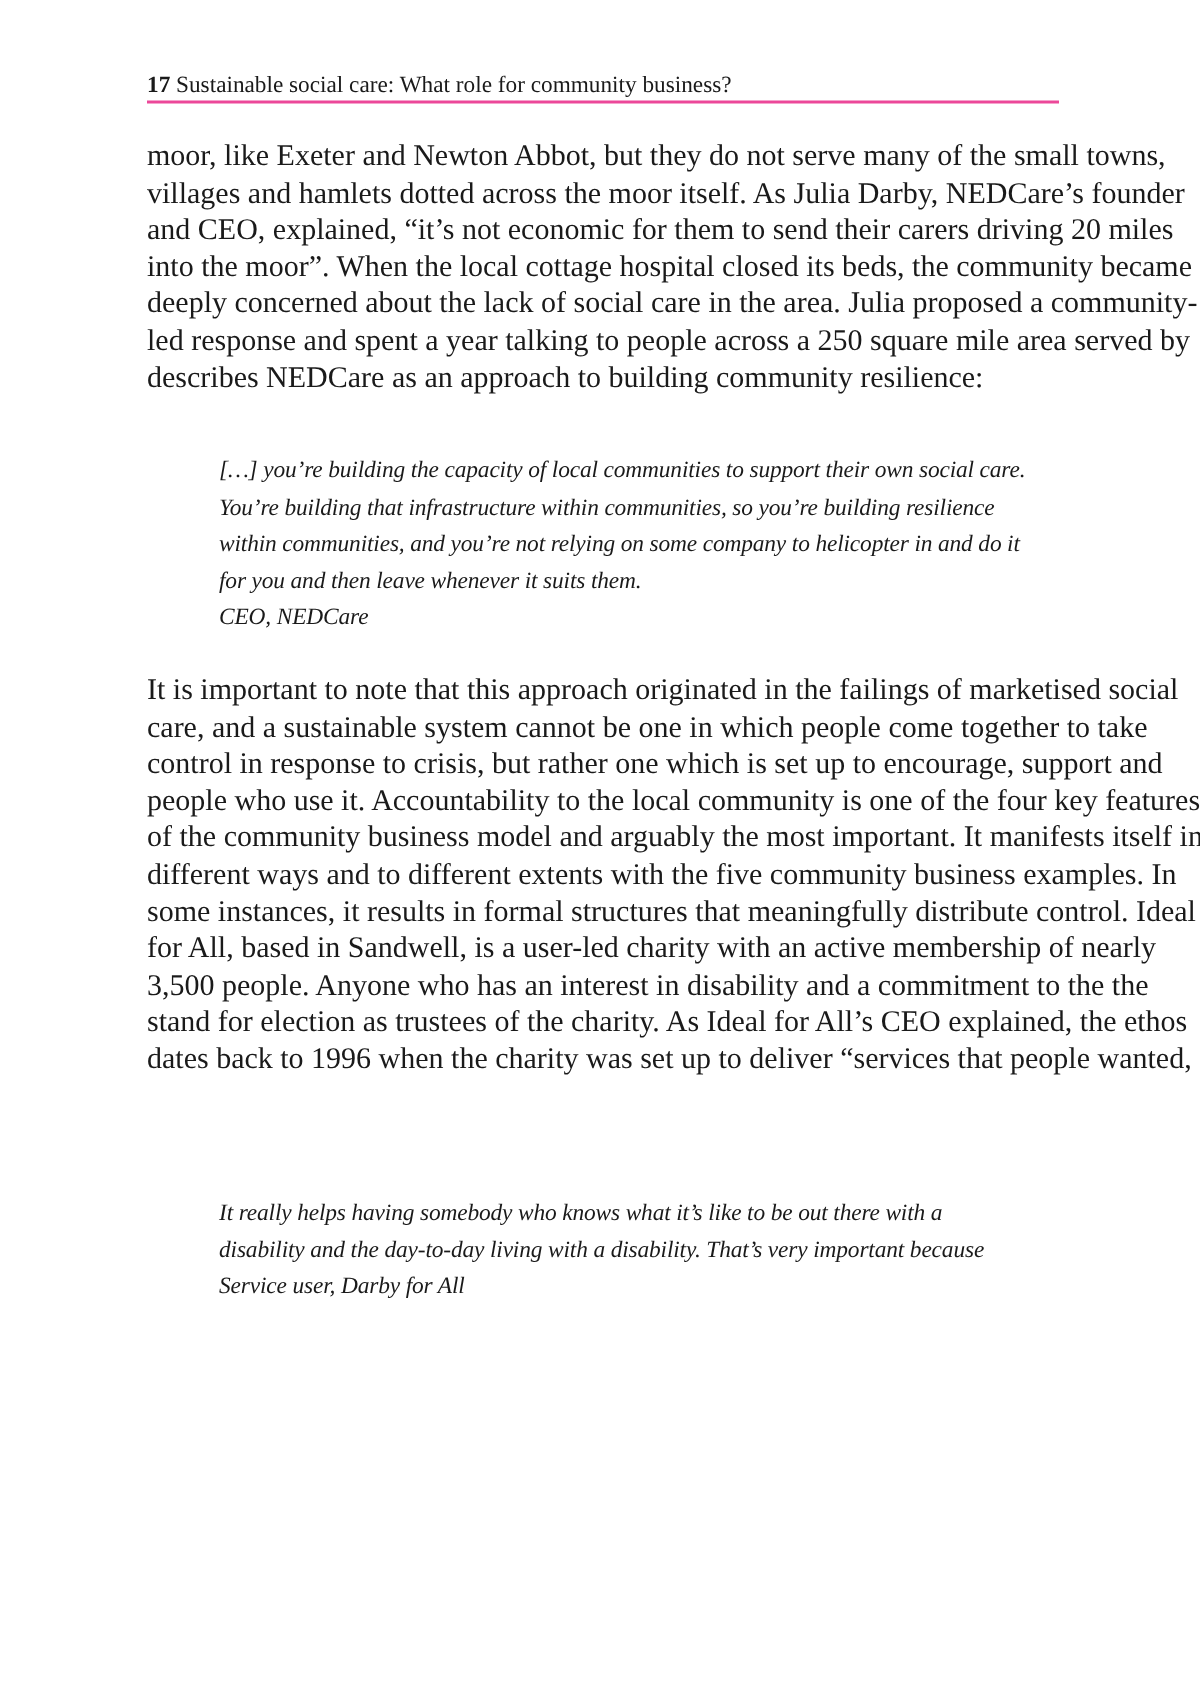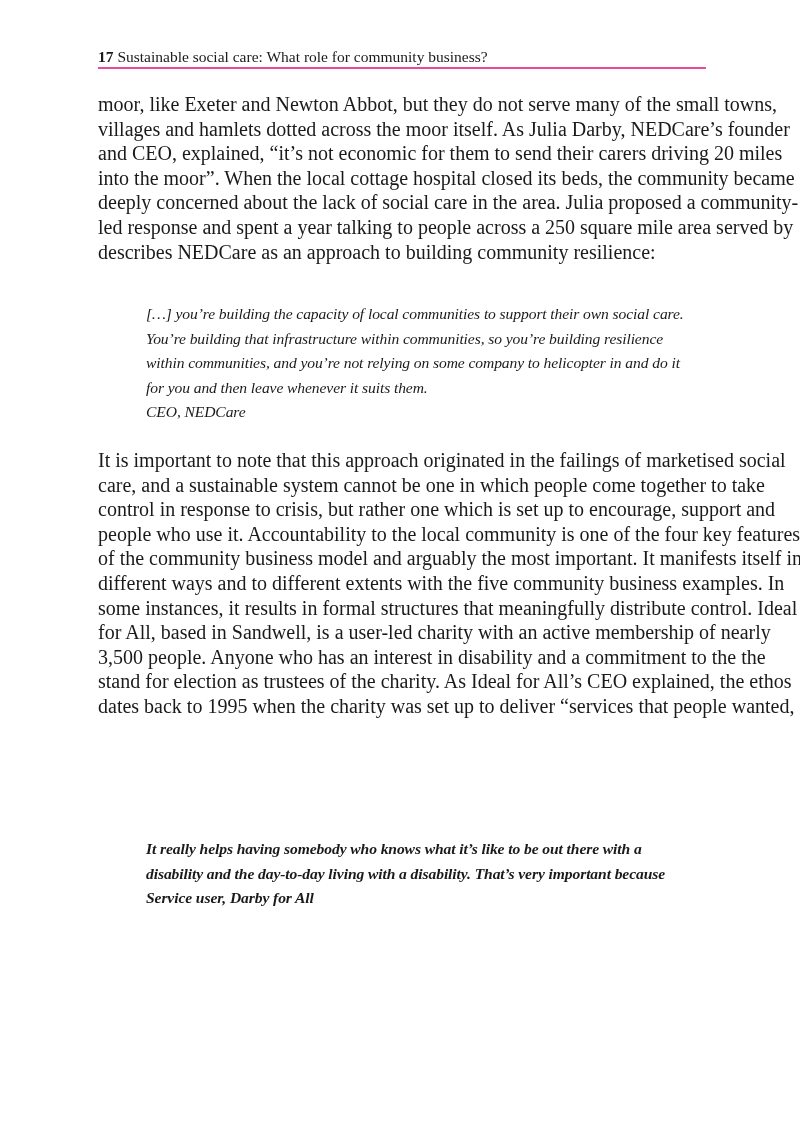--- a/index.html
+++ b/index.html
@@ -46,21 +46,21 @@
       width: 560px;
     }
     .quote .line {
       font-style: italic;
       font-size: 15.6px;
       letter-spacing: -0.1px;
     }
     #para1 { top: 92px; }
     #quote1 { top: 302px; }
     #para2 { top: 448px; }
-    #quote2 { top: 837px; font-weight: bold; }
+    #quote2 { top: 797px; }
   </style>
 </head>
 <body>
 
 <div class="page-header">
   <span class="num">17</span>
   <span>Sustainable social care: What role for community business?</span>
 </div>
 
 <div class="block" id="para1">
@@ -85,20 +85,20 @@
   <span class="line">It is important to note that this approach originated in the failings of marketised social</span>
   <span class="line">care, and a sustainable system cannot be one in which people come together to take</span>
   <span class="line">control in response to crisis, but rather one which is set up to encourage, support and</span>
   <span class="line">people who use it. Accountability to the local community is one of the four key features</span>
   <span class="line">of the community business model and arguably the most important. It manifests itself in</span>
   <span class="line">different ways and to different extents with the five community business examples. In</span>
   <span class="line">some instances, it results in formal structures that meaningfully distribute control. Ideal</span>
   <span class="line">for All, based in Sandwell, is a user-led charity with an active membership of nearly</span>
   <span class="line">3,500 people. Anyone who has an interest in disability and a commitment to the the</span>
   <span class="line">stand for election as trustees of the charity. As Ideal for All’s CEO explained, the ethos</span>
-  <span class="line">dates back to 1995 when the charity was set up to deliver “services that people wanted,</span>
+  <span class="line">dates back to 1996 when the charity was set up to deliver “services that people wanted,</span>
 </div>
 
 <div class="block quote" id="quote2">
   <span class="line">It really helps having somebody who knows what it’s like to be out there with a</span>
   <span class="line">disability and the day-to-day living with a disability.  That’s very important because</span>
   <span class="line">Service user, Darby for All</span>
 </div>
 
 </body></html>

